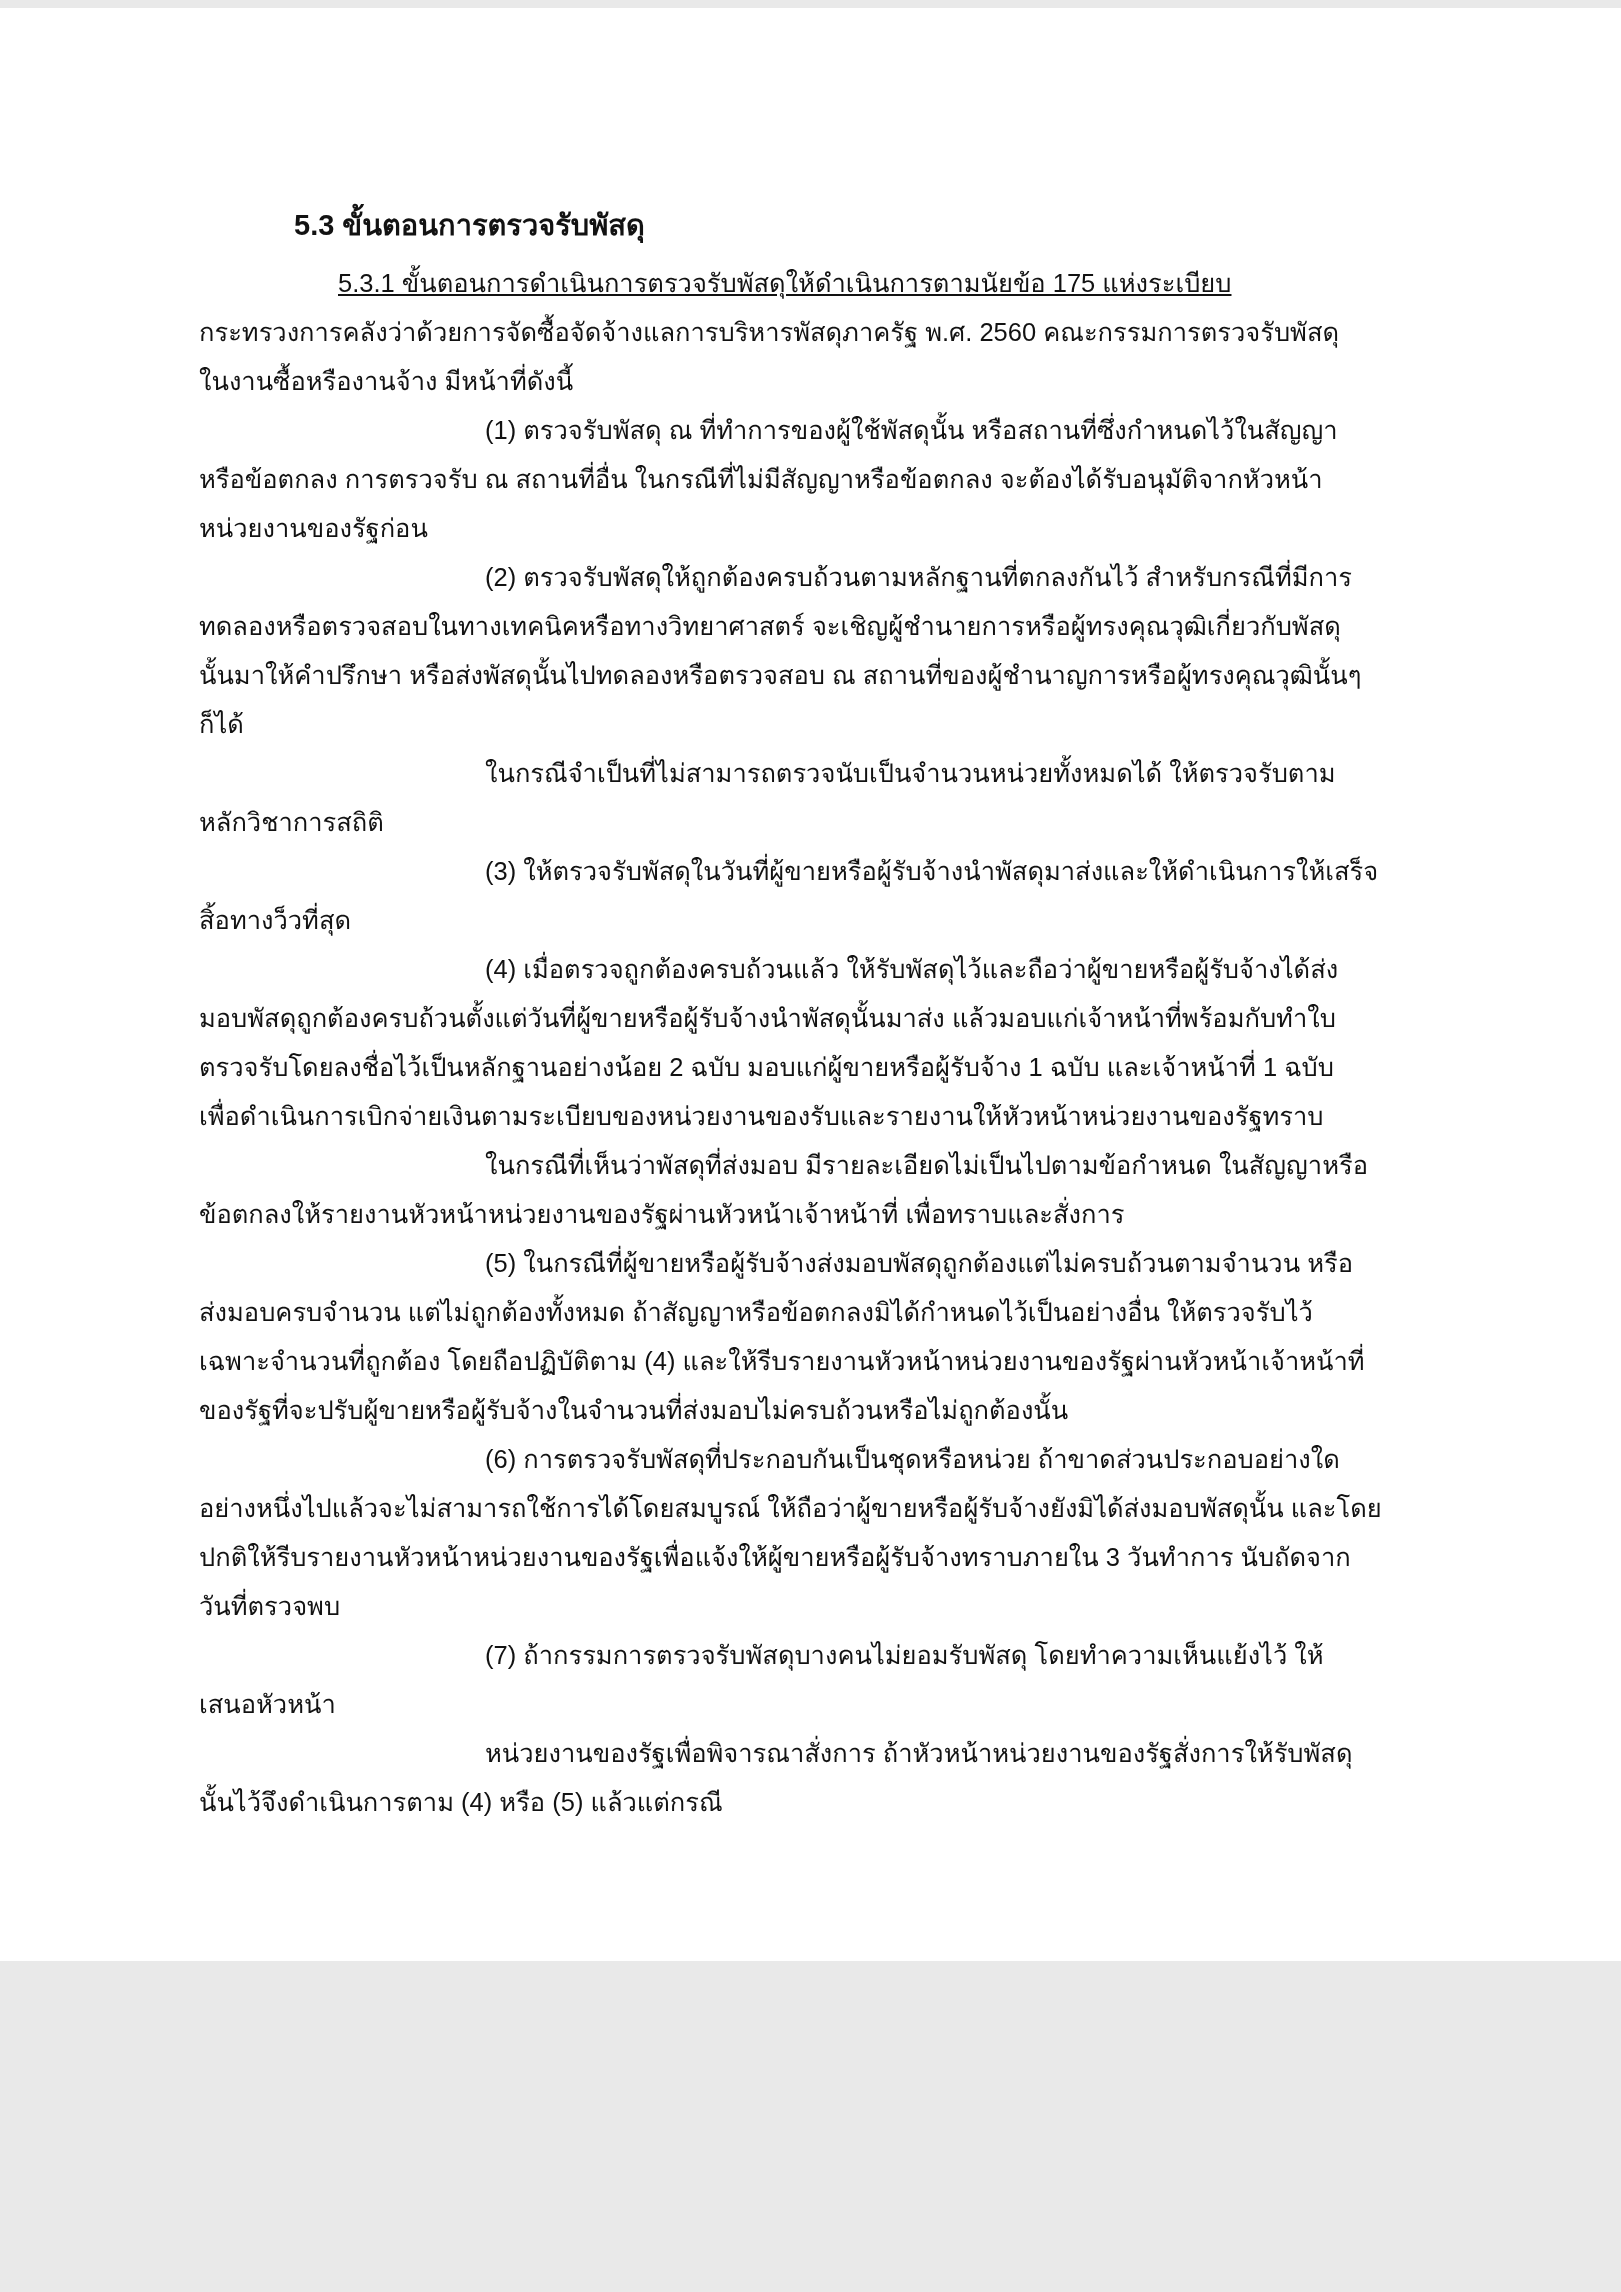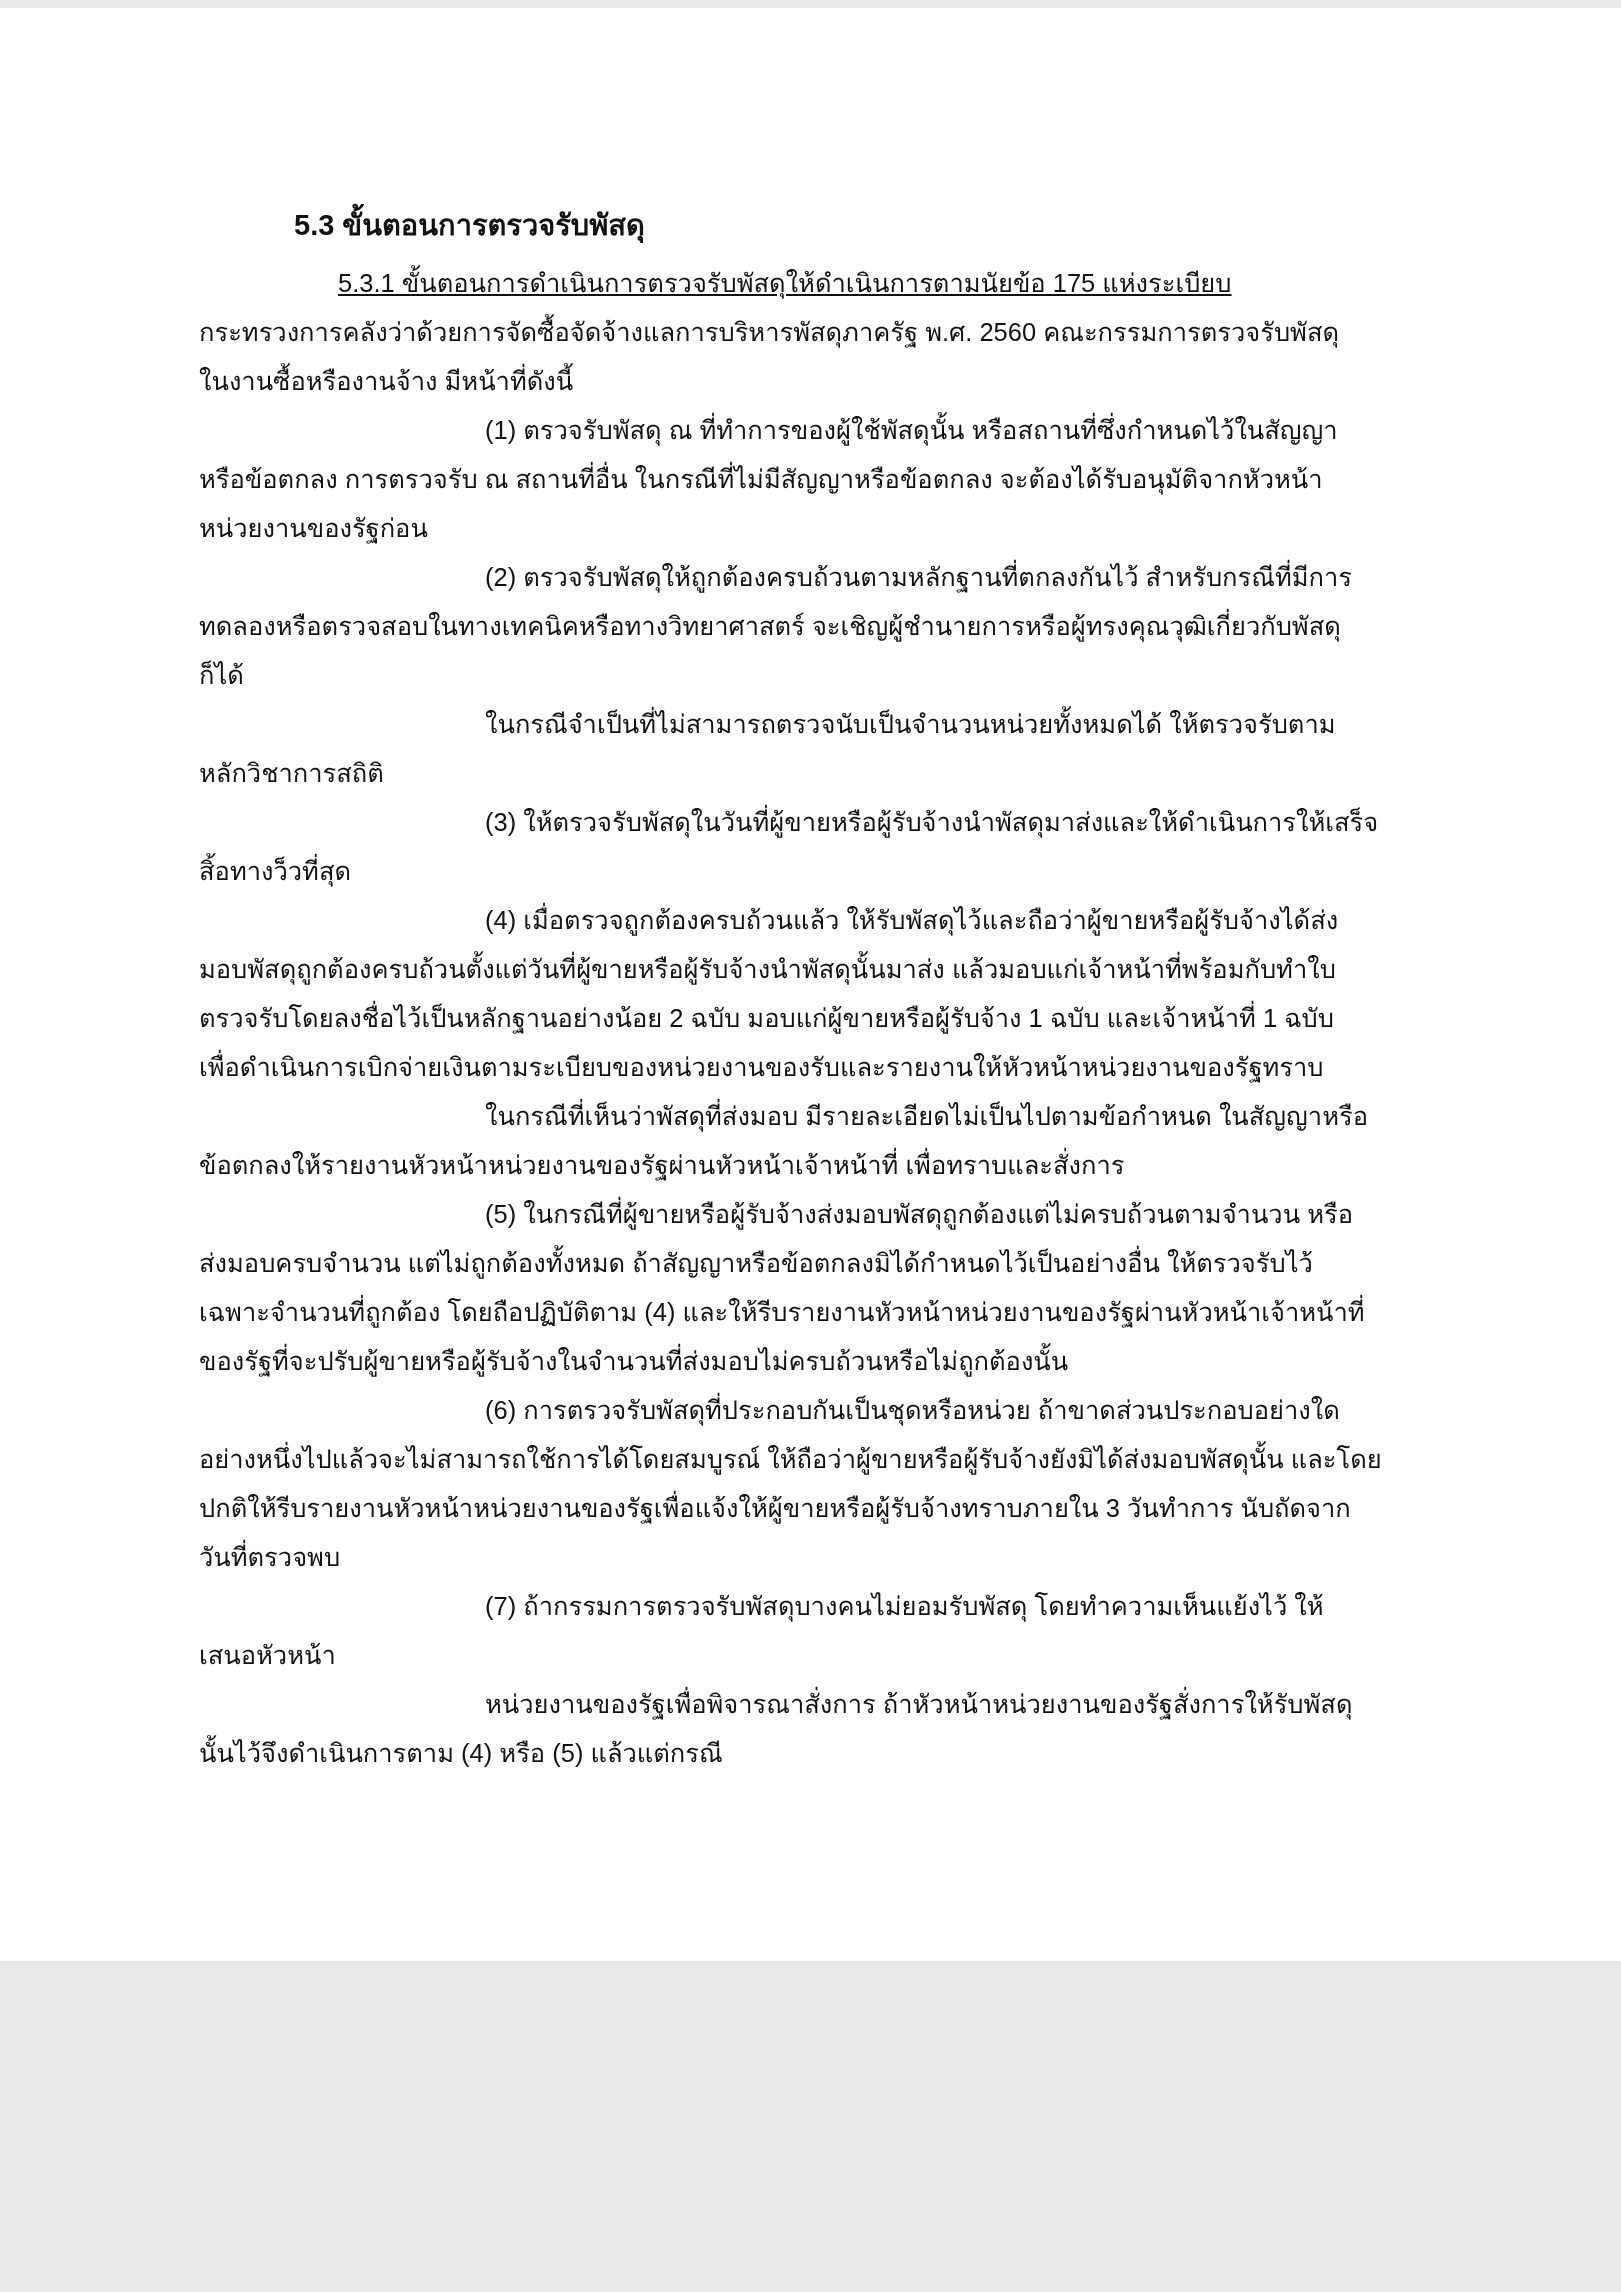--- a/index.html
+++ b/index.html
@@ -73,20 +73,21 @@
 
   <div class="body-text">
     <div class="ln ind-sub">5.3.1  ขั้นตอนการดำเนินการตรวจรับพัสดุให้ดำเนินการตามนัยข้อ 175 แห่งระเบียบ</div>
     <div class="ln">กระทรวงการคลังว่าด้วยการจัดซื้อจัดจ้างแลการบริหารพัสดุภาครัฐ พ.ศ. 2560  คณะกรรมการตรวจรับพัสดุ</div>
     <div class="ln">ในงานซื้อหรืองานจ้าง  มีหน้าที่ดังนี้</div>
     <div class="ln ind-item">(1) ตรวจรับพัสดุ ณ ที่ทำการของผู้ใช้พัสดุนั้น หรือสถานที่ซึ่งกำหนดไว้ในสัญญา</div>
     <div class="ln">หรือข้อตกลง  การตรวจรับ ณ สถานที่อื่น ในกรณีที่ไม่มีสัญญาหรือข้อตกลง จะต้องได้รับอนุมัติจากหัวหน้า</div>
     <div class="ln">หน่วยงานของรัฐก่อน</div>
     <div class="ln ind-item">(2) ตรวจรับพัสดุให้ถูกต้องครบถ้วนตามหลักฐานที่ตกลงกันไว้ สำหรับกรณีที่มีการ</div>
     <div class="ln">ทดลองหรือตรวจสอบในทางเทคนิคหรือทางวิทยาศาสตร์ จะเชิญผู้ชำนายการหรือผู้ทรงคุณวุฒิเกี่ยวกับพัสดุ</div>
+    <div class="ln">นั้นมาให้คำปรึกษา หรือส่งพัสดุนั้นไปทดลองหรือตรวจสอบ ณ สถานที่ของผู้ชำนาญการหรือผู้ทรงคุณวุฒินั้นๆ</div>
     <div class="ln">ก็ได้</div>
     <div class="ln ind-item">ในกรณีจำเป็นที่ไม่สามารถตรวจนับเป็นจำนวนหน่วยทั้งหมดได้ ให้ตรวจรับตาม</div>
     <div class="ln">หลักวิชาการสถิติ</div>
     <div class="ln ind-item">(3) ให้ตรวจรับพัสดุในวันที่ผู้ขายหรือผู้รับจ้างนำพัสดุมาส่งและให้ดำเนินการให้เสร็จ</div>
     <div class="ln">สิ้อทางว็วที่สุด</div>
     <div class="ln ind-item">(4) เมื่อตรวจถูกต้องครบถ้วนแล้ว ให้รับพัสดุไว้และถือว่าผู้ขายหรือผู้รับจ้างได้ส่ง</div>
     <div class="ln">มอบพัสดุถูกต้องครบถ้วนตั้งแต่วันที่ผู้ขายหรือผู้รับจ้างนำพัสดุนั้นมาส่ง แล้วมอบแก่เจ้าหน้าที่พร้อมกับทำใบ</div>
     <div class="ln">ตรวจรับโดยลงชื่อไว้เป็นหลักฐานอย่างน้อย 2 ฉบับ มอบแก่ผู้ขายหรือผู้รับจ้าง 1 ฉบับ และเจ้าหน้าที่ 1 ฉบับ</div>
     <div class="ln">เพื่อดำเนินการเบิกจ่ายเงินตามระเบียบของหน่วยงานของรับและรายงานให้หัวหน้าหน่วยงานของรัฐทราบ</div>
     <div class="ln ind-item">ในกรณีที่เห็นว่าพัสดุที่ส่งมอบ มีรายละเอียดไม่เป็นไปตามข้อกำหนด ในสัญญาหรือ</div>

